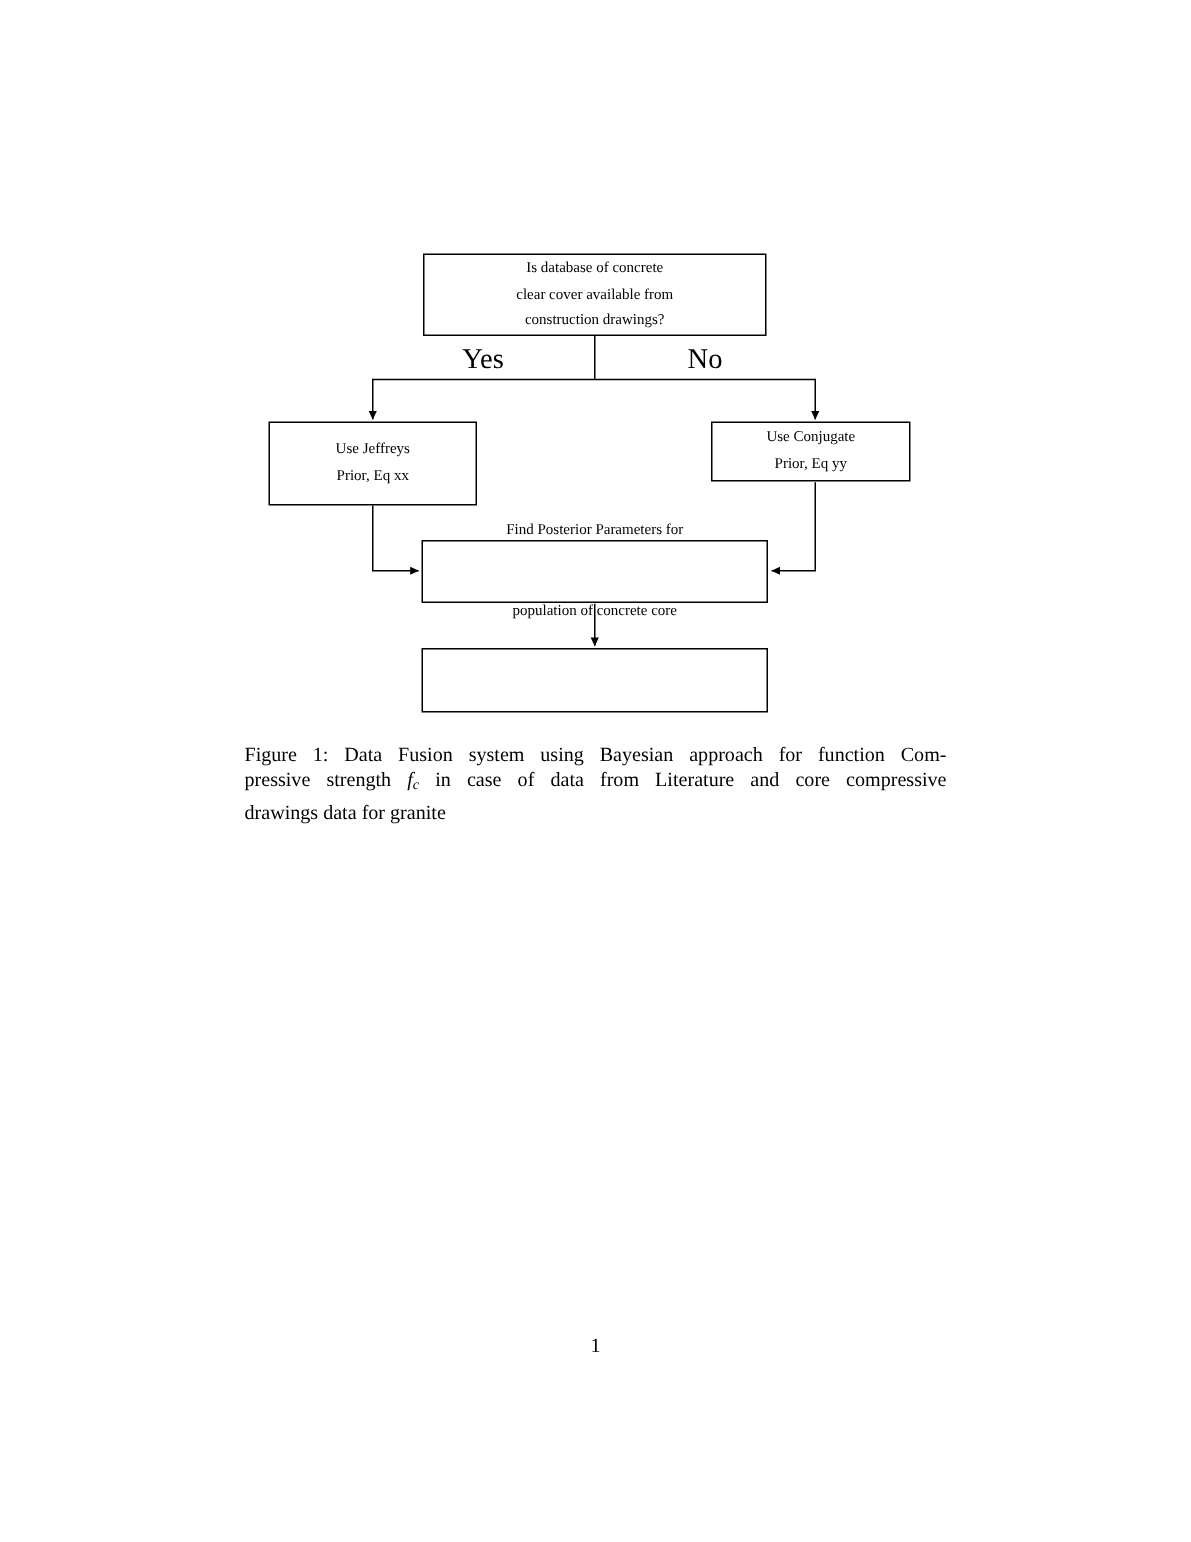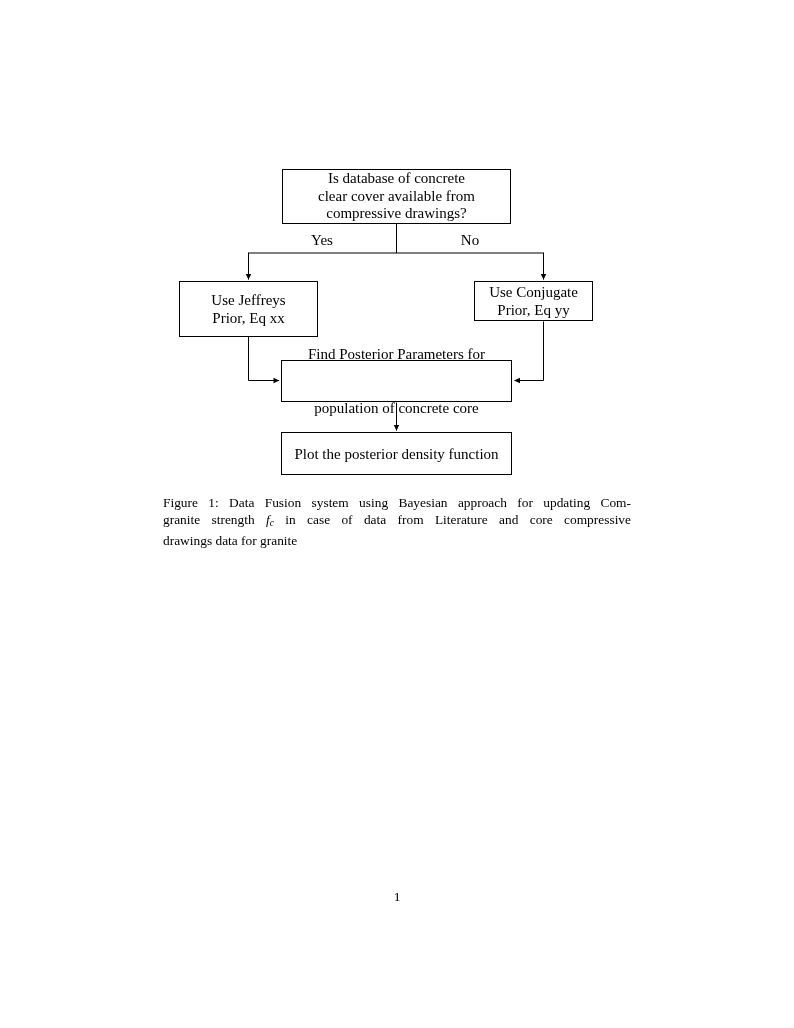--- a/index.html
+++ b/index.html
@@ -29,32 +29,32 @@
   }
   .node {
     position: absolute;
     border: 1px solid var(--ink);
     background: var(--paper);
     display: flex;
     flex-direction: column;
     justify-content: center;
     align-items: center;
     text-align: center;
-    font-size: 15px;
+    font-size: 10px;
     line-height: 18px;
     white-space: nowrap;
   }
   #node-decision  { left: 282px; top: 169px; width: 229px; height: 55px; line-height: 17.5px; }
   #node-jeffreys  { left: 179px; top: 281px; width: 139px; height: 56px; }
-  #node-conjugate { left: 474px; top: 281px; width: 119px; height: 40px; }
+  #node-conjugate { left: 474px; top: 281px; width: 133px; height: 40px; }
   #node-posterior { left: 281px; top: 360px; width: 231px; height: 42px; gap: 36px; }
   #node-plot      { left: 281px; top: 432px; width: 231px; height: 43px; }
   .edge-label {
     position: absolute;
-    font-size: 15px;
+    font-size: 19px;
     line-height: 16px;
     transform: translateX(-50%);
     white-space: nowrap;
   }
   #label-yes { left: 322px; top: 232px; }
   #label-no  { left: 470px; top: 232px; }
   .caption {
     position: absolute;
     left: 163px;
     top: 494px;
@@ -97,21 +97,21 @@
       <path d="M 543.5 252.5 L 543.5 279.5" marker-end="url(#arrowhead)"></path>
       <path d="M 248.5 321.5 L 248.5 380.5 L 279 380.5" marker-end="url(#arrowhead)"></path>
       <path d="M 543.5 321.5 L 543.5 380.5 L 514.5 380.5" marker-end="url(#arrowhead)"></path>
       <path d="M 396.5 402.5 L 396.5 430.5" marker-end="url(#arrowhead)"></path>
     </g>
   </svg>
 
   <div class="node" id="node-decision">
     <div>Is database of concrete</div>
     <div>clear cover available from</div>
-    <div>compressive drawings?</div>
+    <div>construction drawings?</div>
   </div>
 
   <div class="edge-label" id="label-yes">Yes</div>
   <div class="edge-label" id="label-no">No</div>
 
   <div class="node" id="node-jeffreys">
     <div>Use Jeffreys</div>
     <div>Prior, Eq xx</div>
   </div>
 
@@ -119,24 +119,23 @@
     <div>Use Conjugate</div>
     <div>Prior, Eq yy</div>
   </div>
 
   <div class="node" id="node-posterior">
     <div>Find Posterior Parameters for</div>
     <div>population of concrete core</div>
   </div>
 
   <div class="node" id="node-plot">
-    <div>Plot the posterior density function</div>
   </div>
 
   <div class="caption">
-    <span class="cap-line cap-just">Figure 1: Data Fusion system using Bayesian approach for updating Com-</span>
-    <span class="cap-line cap-just"><span>granite strength </span><span class="mathit">f</span><sub class="math-sub">c</sub><span> in case of data from Literature and core compressive</span></span>
+    <span class="cap-line cap-just">Figure 1: Data Fusion system using Bayesian approach for function Com-</span>
+    <span class="cap-line cap-just"><span>pressive strength </span><span class="mathit">f</span><sub class="math-sub">c</sub><span> in case of data from Literature and core compressive</span></span>
     <span class="cap-line">drawings data for granite</span>
   </div>
 
   <div class="page-number">1</div>
 
 </div>
 
 </body></html>

